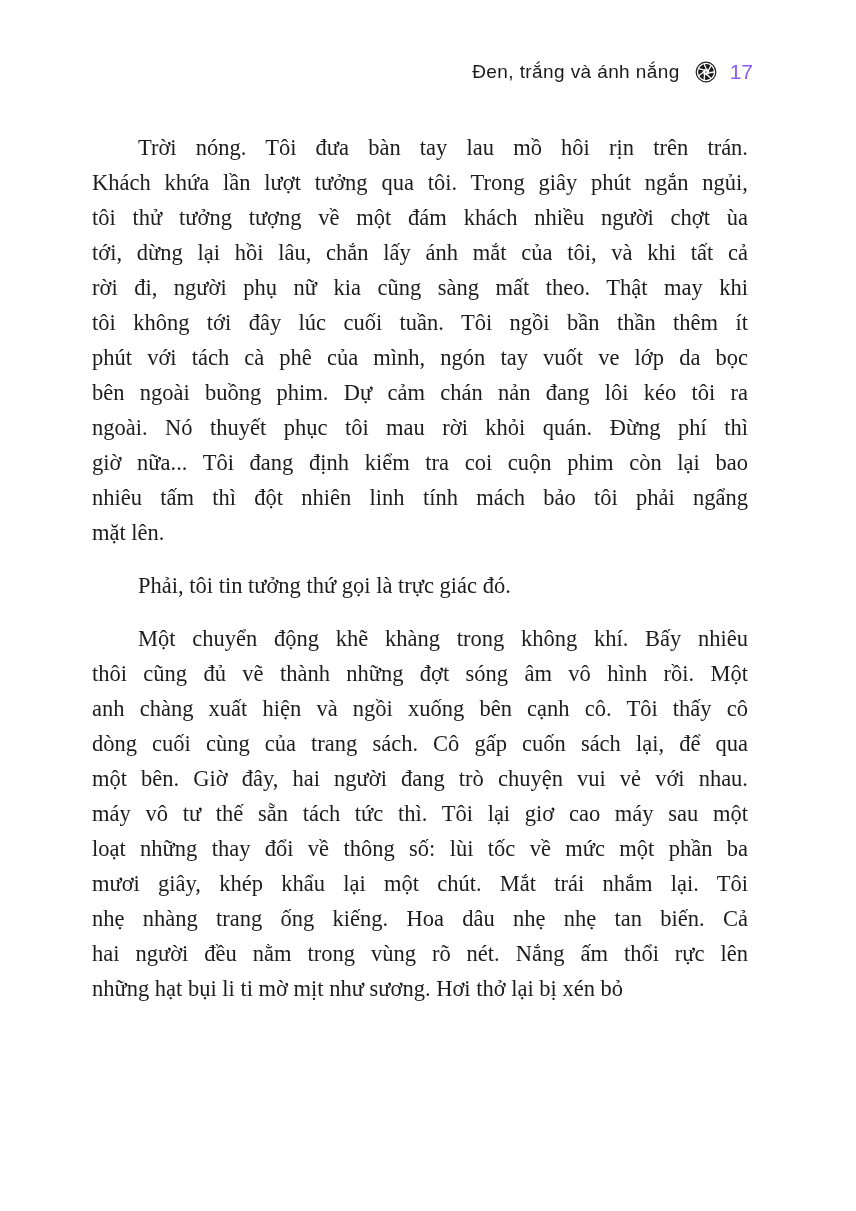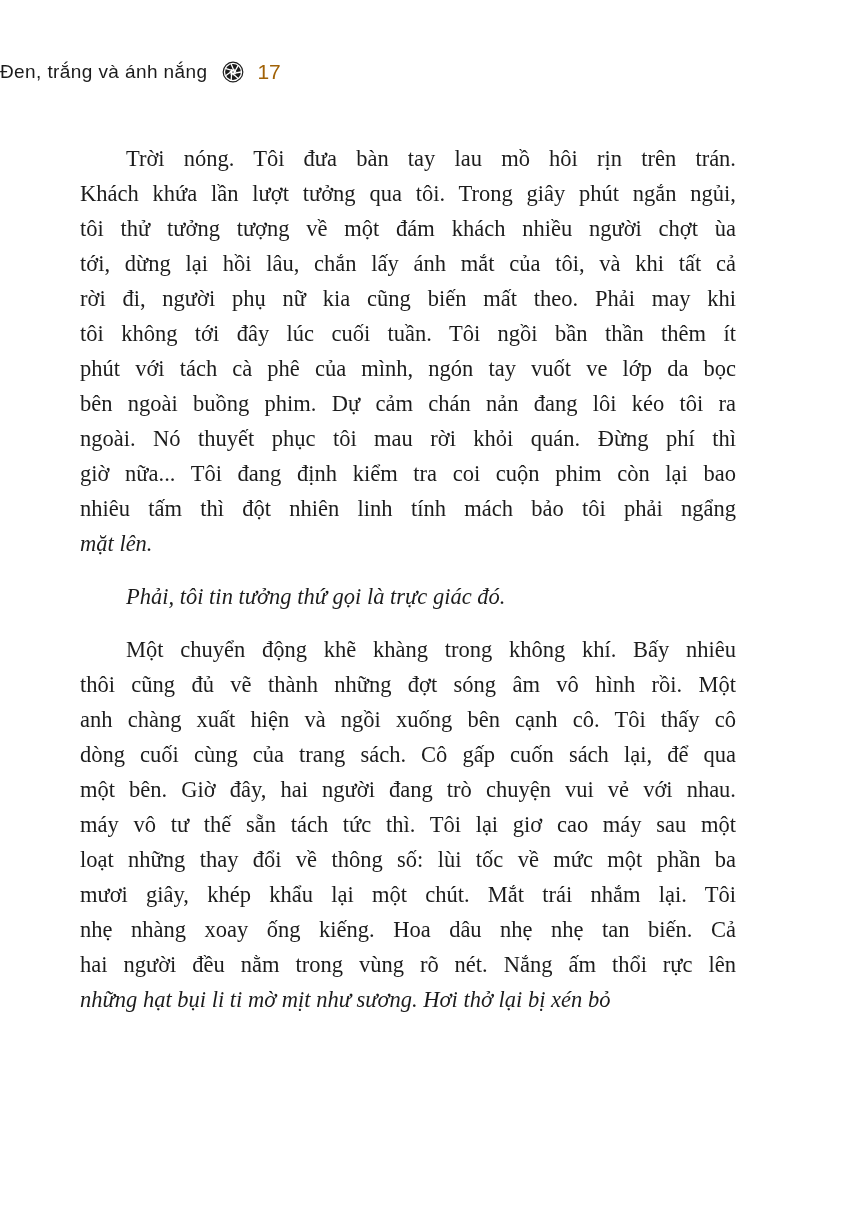--- a/index.html
+++ b/index.html
@@ -18,21 +18,21 @@
     background: #ffffff;
   }
   
   .header {
     position: absolute;
     top: 58px;
     left: 0;
     right: 103px;
     height: 28px;
     display: flex;
-    justify-content: flex-start;
+    justify-content: flex-end;
     align-items: center;
     gap: 0;
   }
   .header-title {
     font-family: "Liberation Sans", sans-serif;
     font-size: 19px;
     font-weight: 400;
     letter-spacing: 0.4px;
     color: #1b1b1b;
     white-space: nowrap;
@@ -40,45 +40,43 @@
   .header-icon {
     width: 22px;
     height: 22px;
     margin: 0 13px 0 15px;
     flex: 0 0 auto;
   }
   .page-number {
     font-family: "Liberation Sans", sans-serif;
     font-size: 21px;
     font-weight: 400;
-    color: #a16207;
+    color: #8b5cf6;
   }
   
   .body-text {
     position: absolute;
     top: 130px;
-    left: 80px;
+    left: 92px;
     width: 656px;
-    margin-top: 11px;
   }
   .paragraph { margin: 0 0 18px 0; }
   .paragraph:last-child { margin-bottom: 0; }
   .line {
     font-size: 22.5px;
     line-height: 35px;
     height: 35px;
     overflow: hidden;
     text-align: justify;
     text-align-last: justify;
     white-space: normal;
   }
   .line.last {
     text-align: left;
     text-align-last: left;
-    font-style: italic;
   }
   .line.first { text-indent: 46px; }
   .italic { }
 </style>
 </head>
 <body>
 
 <div class="page">
 
   <header class="header">
@@ -98,40 +96,40 @@
     </svg>
     <span class="page-number">17</span>
   </header>
 
   <main class="body-text">
       <div class="paragraph">
         <div class="line first"><span>Trời nóng. Tôi đưa bàn tay lau mồ hôi rịn trên trán.</span></div>
         <div class="line"><span>Khách khứa lần lượt tưởng qua tôi. Trong giây phút ngắn ngủi,</span></div>
         <div class="line"><span>tôi thử tưởng tượng về một đám khách nhiều người chợt ùa</span></div>
         <div class="line"><span>tới, dừng lại hồi lâu, chắn lấy ánh mắt của tôi, và khi tất cả</span></div>
-        <div class="line"><span>rời đi, người phụ nữ kia cũng biến mất theo. Phải may khi</span></div>
+        <div class="line"><span>rời đi, người phụ nữ kia cũng sàng mất theo. Thật may khi</span></div>
         <div class="line"><span>tôi không tới đây lúc cuối tuần. Tôi ngồi bần thần thêm ít</span></div>
         <div class="line"><span>phút với tách cà phê của mình, ngón tay vuốt ve lớp da bọc</span></div>
         <div class="line"><span>bên ngoài buồng phim. Dự cảm chán nản đang lôi kéo tôi ra</span></div>
         <div class="line"><span>ngoài. Nó thuyết phục tôi mau rời khỏi quán. </span><span class="italic">Đừng phí thì</span></div>
         <div class="line"><span class="italic">giờ nữa...</span><span> Tôi đang định kiểm tra coi cuộn phim còn lại bao</span></div>
         <div class="line"><span>nhiêu tấm thì đột nhiên linh tính mách bảo tôi phải ngẩng</span></div>
         <div class="line last"><span>mặt lên.</span></div>
       </div>
       <div class="paragraph">
         <div class="line first last"><span>Phải, tôi tin tưởng thứ gọi là trực giác đó.</span></div>
       </div>
       <div class="paragraph">
         <div class="line first"><span>Một chuyển động khẽ khàng trong không khí. Bấy nhiêu</span></div>
         <div class="line"><span>thôi cũng đủ vẽ thành những đợt sóng âm vô hình rồi. Một</span></div>
         <div class="line"><span>anh chàng xuất hiện và ngồi xuống bên cạnh cô. Tôi thấy cô</span></div>
         <div class="line"><span>dòng cuối cùng của trang sách. Cô gấp cuốn sách lại, để qua</span></div>
         <div class="line"><span>một bên. Giờ đây, hai người đang trò chuyện vui vẻ với nhau.</span></div>
         <div class="line"><span>máy vô tư thế sẵn tách tức thì. Tôi lại giơ cao máy sau một</span></div>
         <div class="line"><span>loạt những thay đổi về thông số: lùi tốc về mức một phần ba</span></div>
         <div class="line"><span>mươi giây, khép khẩu lại một chút. Mắt trái nhắm lại. Tôi</span></div>
-        <div class="line"><span>nhẹ nhàng xoay ống kiếng. Hoa dâu nhẹ nhẹ tan biến. Cả</span></div>
+        <div class="line"><span>nhẹ nhàng trang ống kiếng. Hoa dâu nhẹ nhẹ tan biến. Cả</span></div>
         <div class="line"><span>hai người đều nằm trong vùng rõ nét. Nắng ấm thổi rực lên</span></div>
         <div class="line last"><span>những hạt bụi li ti mờ mịt như sương. Hơi thở lại bị xén bỏ</span></div>
       </div>
     </main>
 
 </div>
 
 </body></html>

